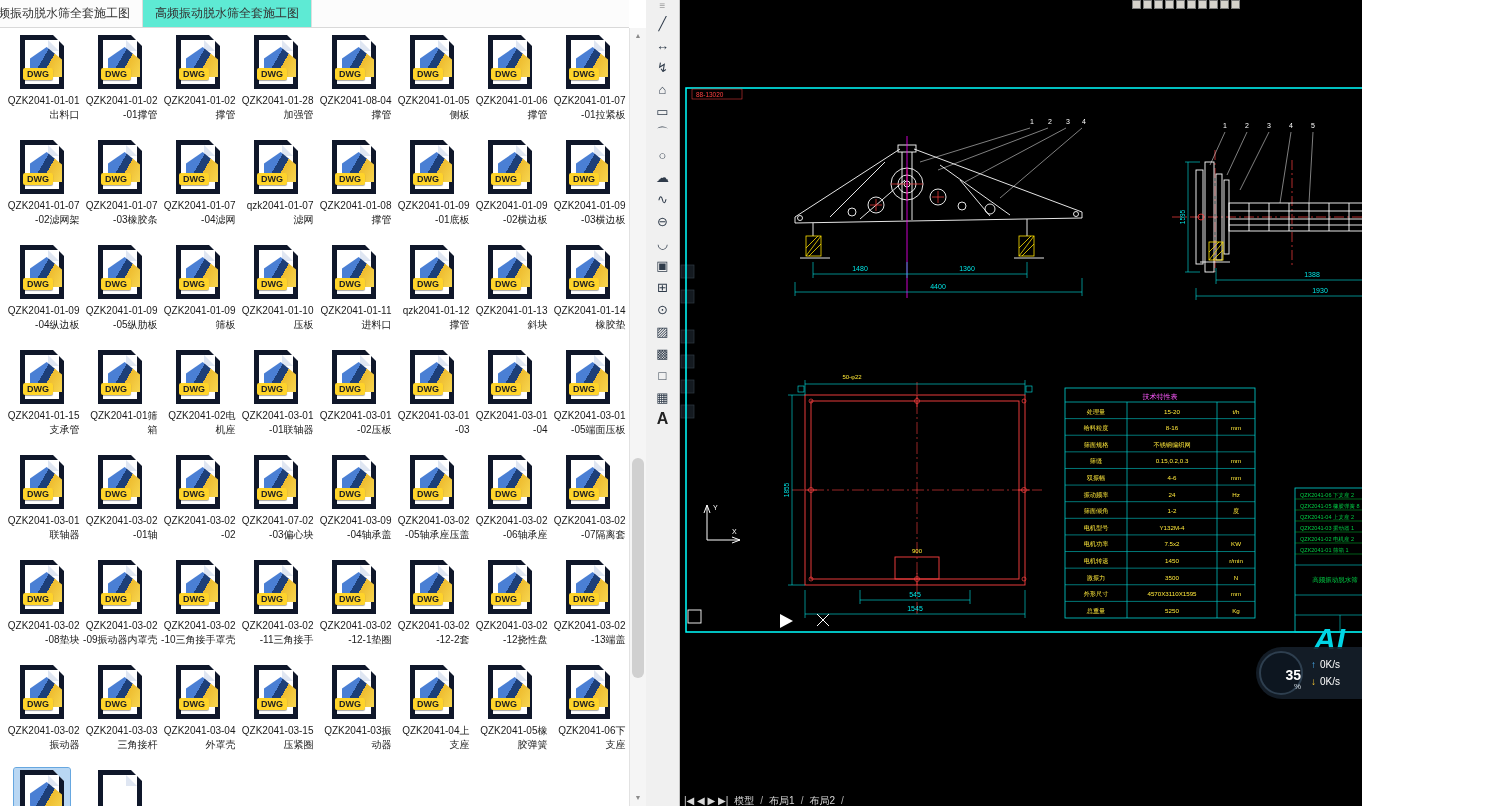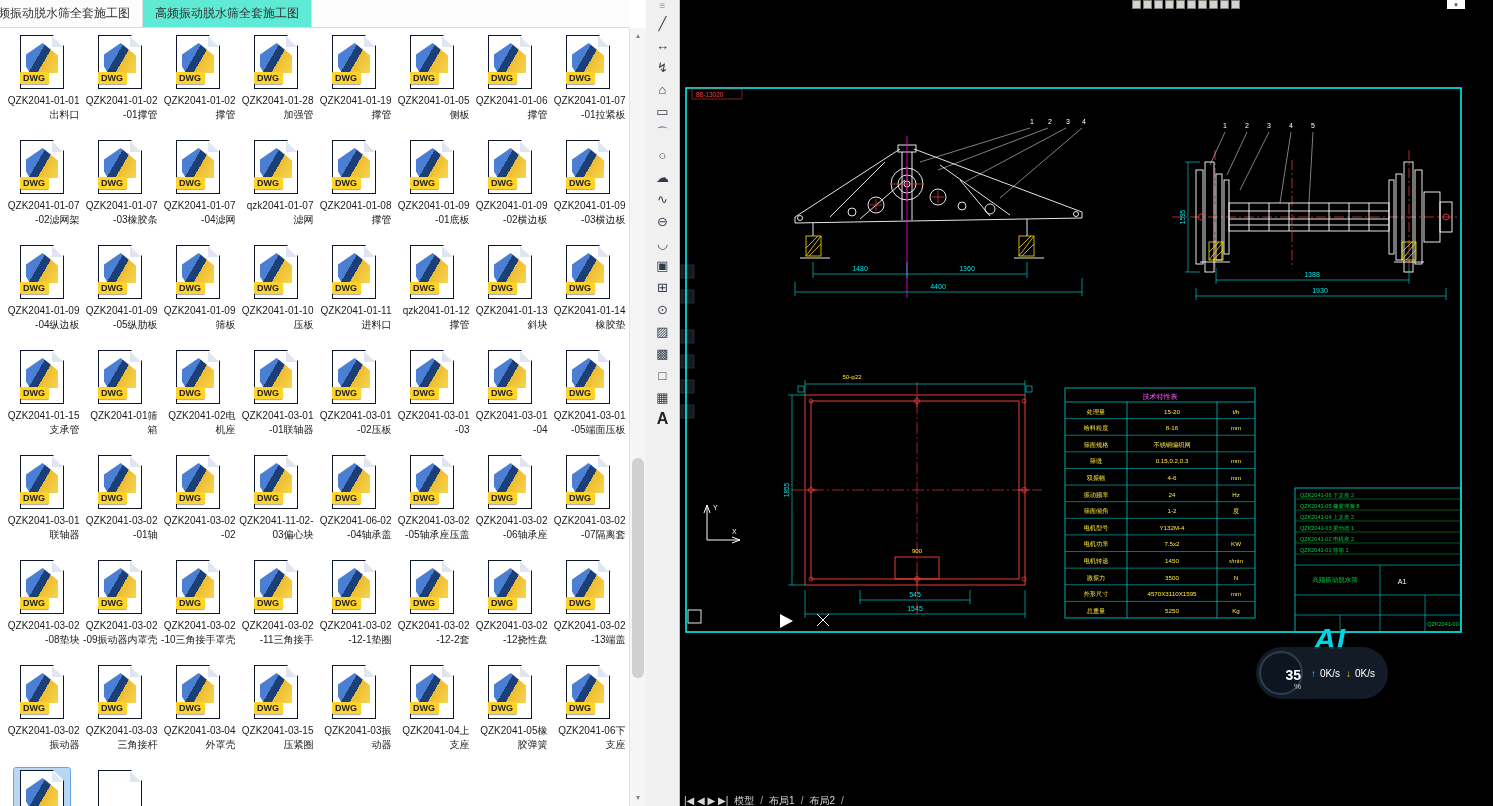--- a/index.html
+++ b/index.html
@@ -1,29 +1,29 @@
 <!DOCTYPE html>
 <html><head>
 <meta charset="utf-8">
 <style>
   * { box-sizing: border-box; margin: 0; padding: 0; }
   body { font-family: "Liberation Sans", "DejaVu Sans", sans-serif; }
-  .stage { position: relative; width: 1493px; height: 806px; overflow: hidden; background: #fff; }
+  .stage { position: relative; width: 1362px; height: 806px; overflow: hidden; background: #fff; }
 
   
   .file-panel { position: absolute; left: 0; top: 0; width: 629px; height: 806px; background: #fff; overflow: hidden; }
   .tabbar { height: 28px; display: flex; align-items: stretch; background: #fcfcfc; border-bottom: 1px solid #d9d9d9; font-size: 12px; color: #333; }
   .tab { display: flex; align-items: center; padding: 0 12px; border-right: 1px solid #ddd; white-space: nowrap; cursor: default; }
   .tab.cut { margin-left: -14px; }
   .tab.active { background: #5eead4; }
   .file-grid { position: absolute; top: 30px; left: 3px; width: 626px; display: grid; grid-template-columns: repeat(8, 78px); grid-auto-rows: 105px; }
   .file-item { display: flex; flex-direction: column; align-items: center; padding-top: 3px; }
   .icon-box { width: 56px; height: 58px; display: flex; align-items: center; justify-content: center; border-radius: 2px; }
   .file-item.selected .icon-box { background: #b9d7f3; outline: 1px solid #66a7e0; }
-  .page { position: relative; width: 44px; height: 54px; background: #fff; border: 1px solid #0f172a;
+  .page { position: relative; width: 44px; height: 54px; background: #fff; border: 5px solid #0f172a;
           clip-path: polygon(0 0, calc(100% - 11px) 0, 100% 11px, 100% 100%, 0 100%); }
   .fold { position: absolute; top: 0; right: 0; width: 11px; height: 11px; background: #dfe6f2;
           clip-path: polygon(0 0, 100% 100%, 0 100%); }
   .art { position: absolute; left: 5px; top: 7px; width: 32px; height: 30px;
          background: linear-gradient(120deg, #4a7fd4 0%, #4a7fd4 40%, #1d3f78 40%, #1d3f78 58%, #eebc2f 58%, #f7d650 100%);
          clip-path: polygon(0 38%, 52% 0, 100% 42%, 100% 100%, 12% 100%, 0 78%); }
   .badge { position: absolute; left: -2px; bottom: 4px; background: #ffd42a; color: #222; font-size: 9px; font-weight: bold;
            padding: 0 4px; height: 12px; line-height: 12px; border-radius: 2px; box-shadow: 0 1px 1px rgba(0,0,0,.35); font-style: normal; }
   .file-name { margin-top: 3px; width: 75px; font-size: 10px; line-height: 14px; color: #1a1a1a; text-align: right;
                word-break: break-all; max-height: 43px; overflow: hidden; }
@@ -54,21 +54,21 @@
 
   
   .ai-mark { position: absolute; left: 668px; top: 622px; color: #00d5e5; font-size: 30px; font-weight: bold;
              font-style: italic; z-index: 5; letter-spacing: 1px; }
   .speed { position: absolute; left: 610px; top: 647px; width: 132px; height: 52px; background: rgba(22,32,43,.88);
            border-radius: 28px; display: flex; align-items: center; z-index: 5; }
   .speed-ball { width: 44px; height: 44px; margin-left: 3px; border-radius: 50%; background: #0d1620;
                 border: 2px solid #2e3f4f; display: flex; align-items: flex-end; justify-content: center; padding-top: 13px; flex-direction: column; }
   .speed-ball .pct { color: #fff; font-size: 14px; font-weight: bold; line-height: 14px; }
   .speed-ball .pct-sign { color: #cfd8df; font-size: 8px; }
-  .speed-rows { display: flex; flex-direction: row; gap: 6px; margin-left: 8px; font-size: 10px; color: #fff; }
+  .speed-rows { display: flex; flex-direction: column; gap: 6px; margin-left: 8px; font-size: 10px; color: #fff; }
   .speed-rows .arrow-up { color: #4db8ff; margin-right: 4px; }
   .speed-rows .arrow-down { color: #ffcc33; margin-right: 4px; }
 
   svg text { font-family: "Liberation Sans", "DejaVu Sans", sans-serif; }
 </style>
 </head>
 <body>
 
 <div class="stage">
 
@@ -125,21 +125,21 @@
         </div>
 
         <div class="file-item dwg">
           <div class="icon-box">
             <div class="page">
               <i class="fold"></i>
               <i class="art"></i>
               <b class="badge">DWG</b>
             </div>
           </div>
-          <div class="file-name">QZK2041-01-19撑管</div>
+          <div class="file-name">QZK2041-08-04撑管</div>
         </div>
 
         <div class="file-item dwg">
           <div class="icon-box">
             <div class="page">
               <i class="fold"></i>
               <i class="art"></i>
               <b class="badge">DWG</b>
             </div>
           </div>
@@ -466,32 +466,32 @@
         </div>
 
         <div class="file-item dwg">
           <div class="icon-box">
             <div class="page">
               <i class="fold"></i>
               <i class="art"></i>
               <b class="badge">DWG</b>
             </div>
           </div>
-          <div class="file-name">QZK2041-11-02-03偏心块</div>
-        </div>
-
-        <div class="file-item dwg">
-          <div class="icon-box">
-            <div class="page">
-              <i class="fold"></i>
-              <i class="art"></i>
-              <b class="badge">DWG</b>
-            </div>
-          </div>
-          <div class="file-name">QZK2041-06-02-04轴承盖</div>
+          <div class="file-name">QZK2041-07-02-03偏心块</div>
+        </div>
+
+        <div class="file-item dwg">
+          <div class="icon-box">
+            <div class="page">
+              <i class="fold"></i>
+              <i class="art"></i>
+              <b class="badge">DWG</b>
+            </div>
+          </div>
+          <div class="file-name">QZK2041-03-09-04轴承盖</div>
         </div>
 
         <div class="file-item dwg">
           <div class="icon-box">
             <div class="page">
               <i class="fold"></i>
               <i class="art"></i>
               <b class="badge">DWG</b>
             </div>
           </div>

